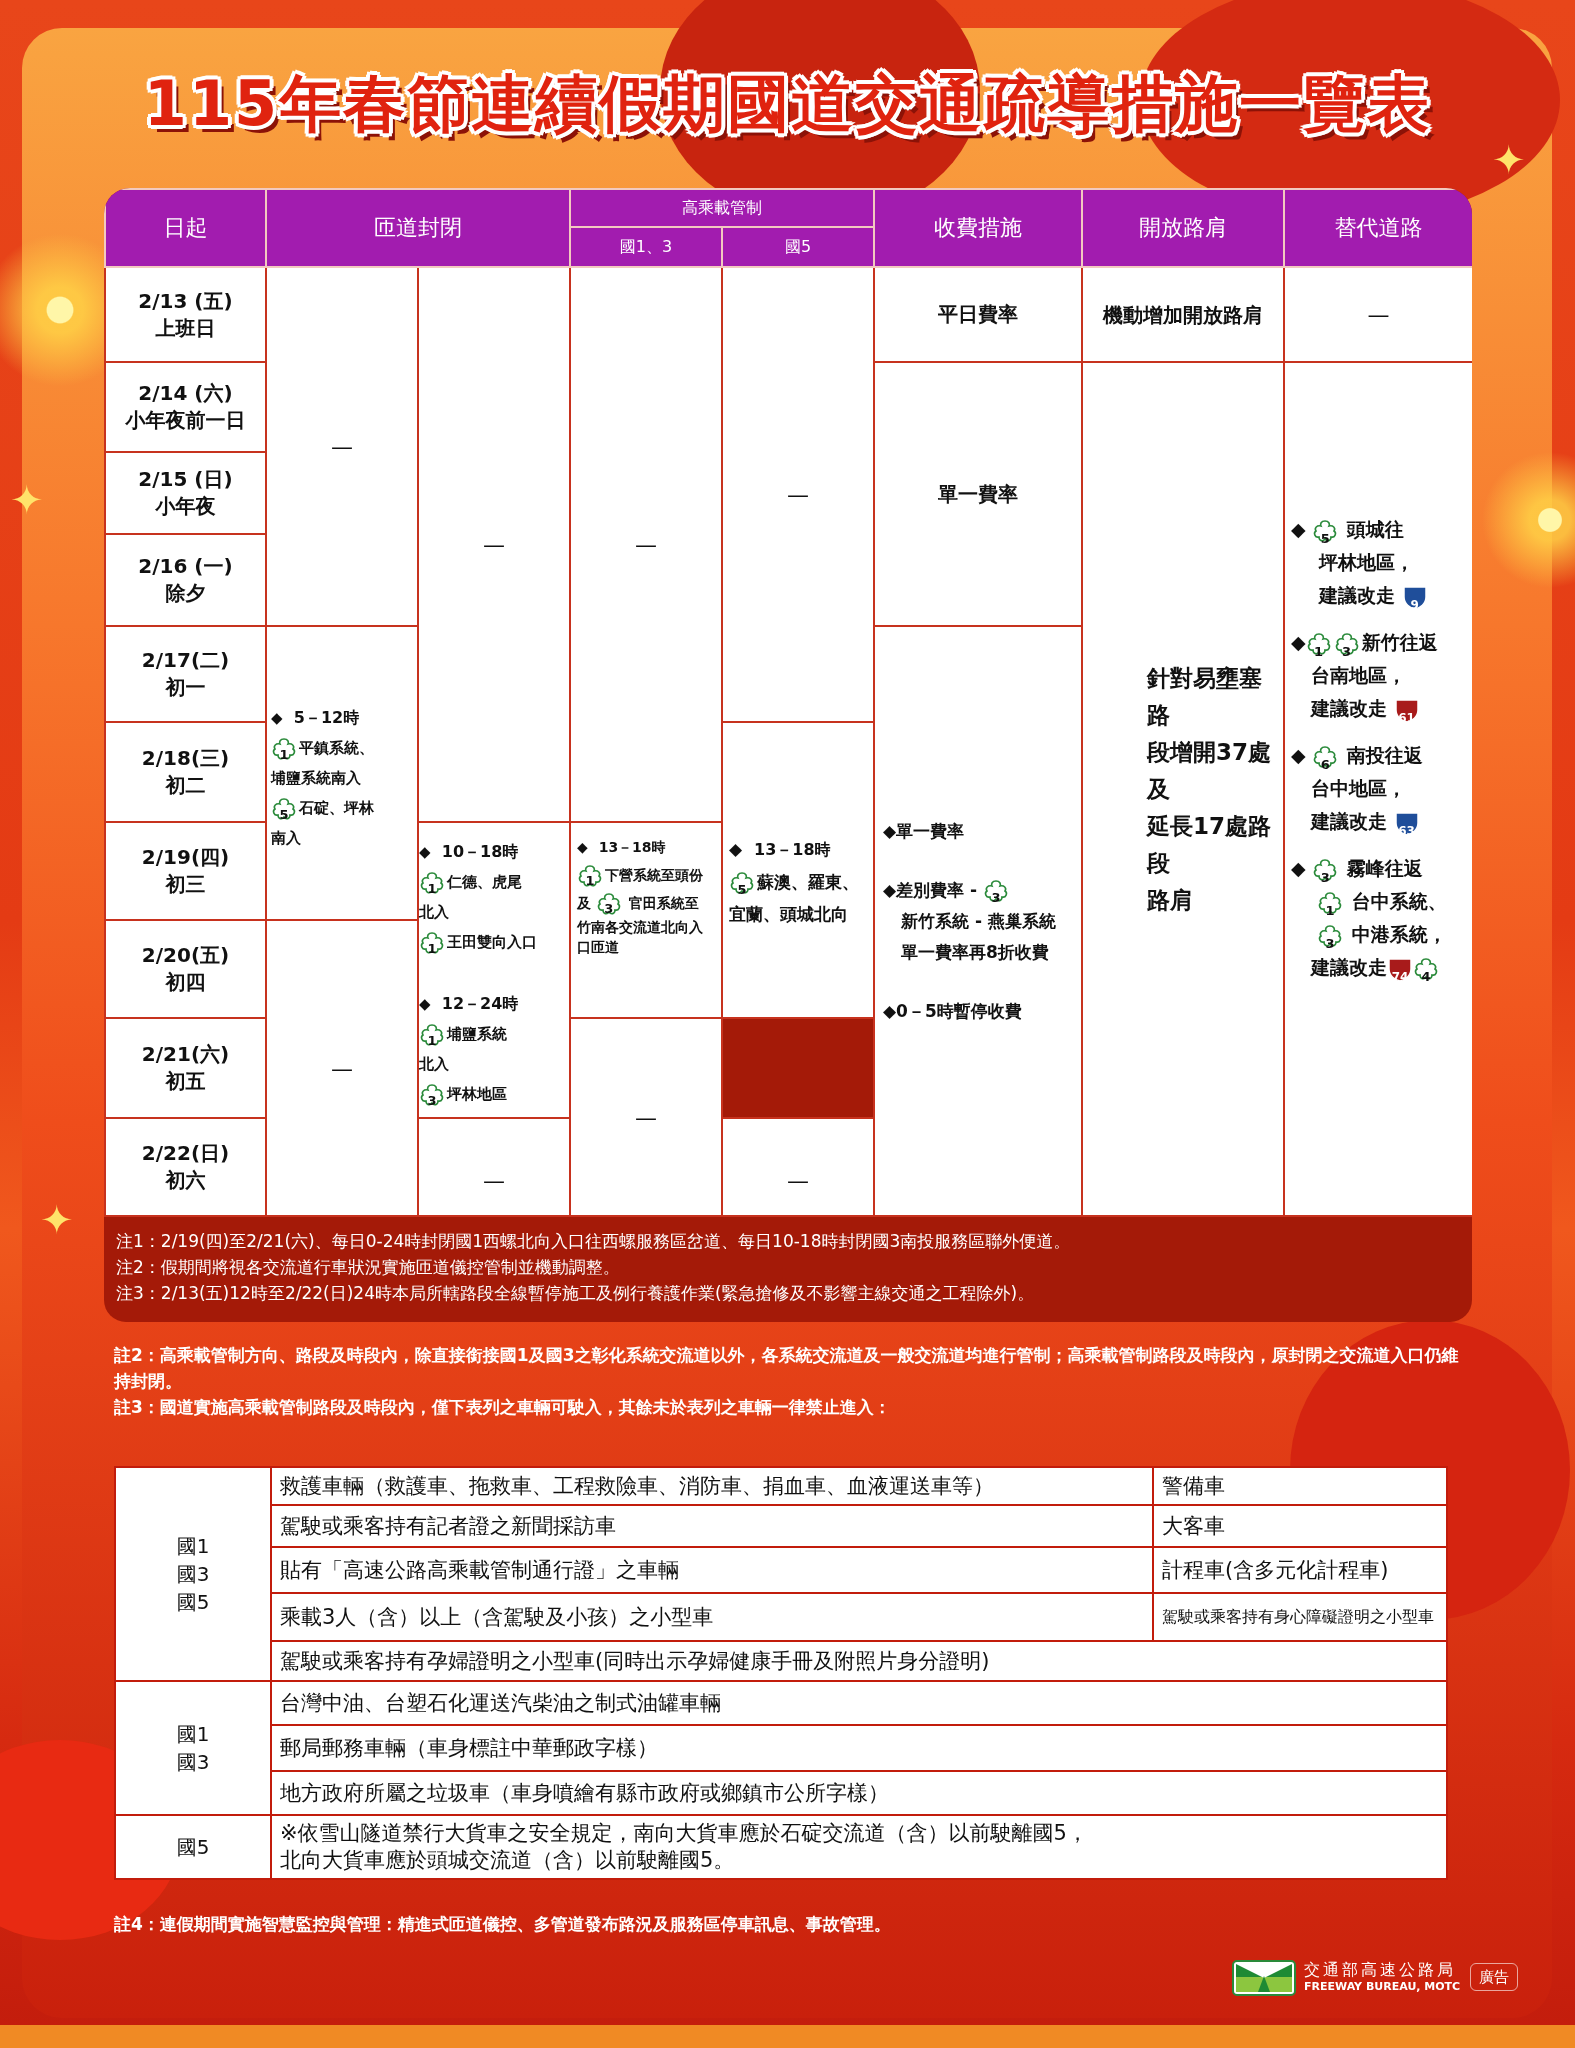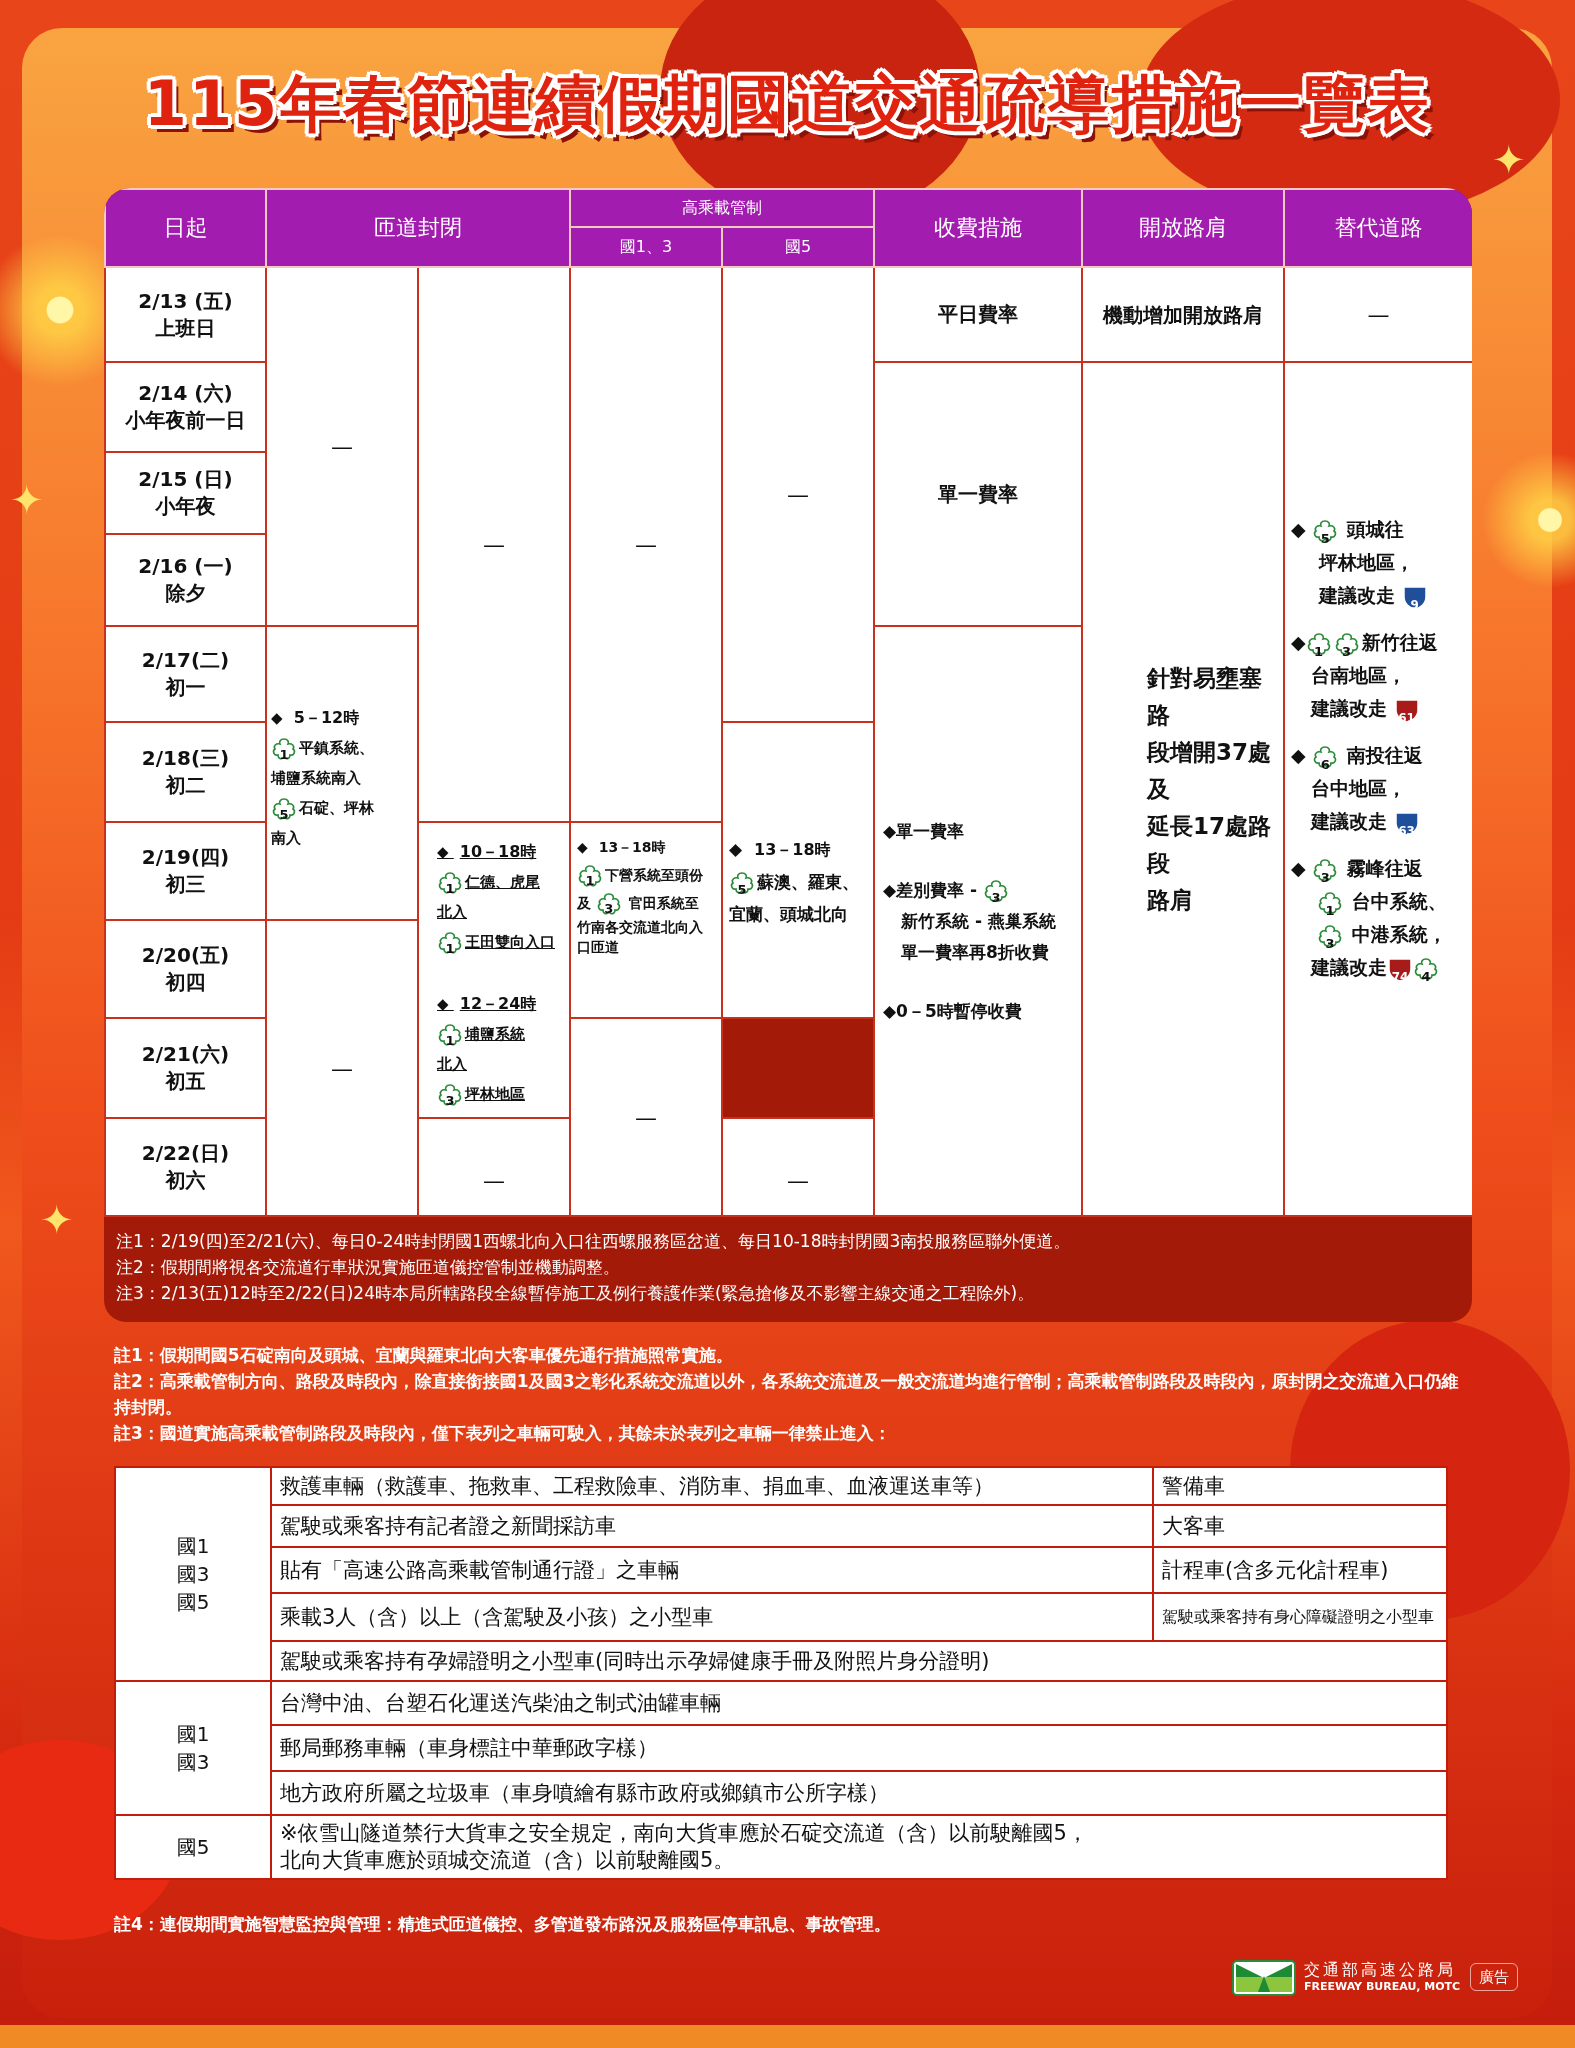--- a/index.html
+++ b/index.html
@@ -292,21 +292,21 @@
           </div>
         </td>
       </tr>
 
       <tr style="height:98px">
         <td class="date-cell">
             <div>2/19(四)</div>
             <div>初三</div>
           </td>
         <td rowspan="3" style="vertical-align:top;padding-top:14px;">
-          <div class="rule-block" style="padding-left:18px;text-decoration:underline;">
+          <div class="rule-block" style="padding-left:0;">
             <div>◆ <span class="rule-time">10－18時</span></div>
             <div><span class="shield"><svg viewBox="0 0 26 24">
                     <path d="M13 2 C17 2 18 5 17 7 C21 6 24 9 22 12 C25 14 23 19 19 18 C19 22 15 23 13 20 C11 23 7 22 7 18 C3 19 1 14 4 12 C2 9 5 6 9 7 C8 5 9 2 13 2Z" fill="#fff" stroke="#2a8a3a" stroke-width="1.6"></path>
                   </svg><span>1</span></span><span>仁德、虎尾</span></div>
             <div>北入</div>
             <div><span class="shield"><svg viewBox="0 0 26 24">
                     <path d="M13 2 C17 2 18 5 17 7 C21 6 24 9 22 12 C25 14 23 19 19 18 C19 22 15 23 13 20 C11 23 7 22 7 18 C3 19 1 14 4 12 C2 9 5 6 9 7 C8 5 9 2 13 2Z" fill="#fff" stroke="#2a8a3a" stroke-width="1.6"></path>
                   </svg><span>1</span></span><span>王田雙向入口</span></div>
             <div style="height:32px"></div>
             <div>◆ <span class="rule-time">12－24時</span></div>
@@ -362,21 +362,20 @@
   </table>
 
   <div class="notes-inner">
     <div>注1：2/19(四)至2/21(六)、每日0-24時封閉國1西螺北向入口往西螺服務區岔道、每日10-18時封閉國3南投服務區聯外便道。</div>
     <div>注2：假期間將視各交流道行車狀況實施匝道儀控管制並機動調整。</div>
     <div>注3：2/13(五)12時至2/22(日)24時本局所轄路段全線暫停施工及例行養護作業(緊急搶修及不影響主線交通之工程除外)。</div>
   </div>
 </div>
 
 <div class="notes2">
-  <div>註1：假期間國5石碇南向及頭城、宜蘭與羅東北向大客車優先通行措施照常實施。</div>
   <div>註2：高乘載管制方向、路段及時段內，除直接銜接國1及國3之彰化系統交流道以外，各系統交流道及一般交流道均進行管制；高乘載管制路段及時段內，原封閉之交流道入口仍維持封閉。</div>
   <div>註3：國道實施高乘載管制路段及時段內，僅下表列之車輛可駛入，其餘未於表列之車輛一律禁止進入：</div>
 </div>
 
 <table class="veh">
   <colgroup>
       <col style="width:156px">
       <col style="width:882px">
       <col style="width:294px">
     </colgroup>

